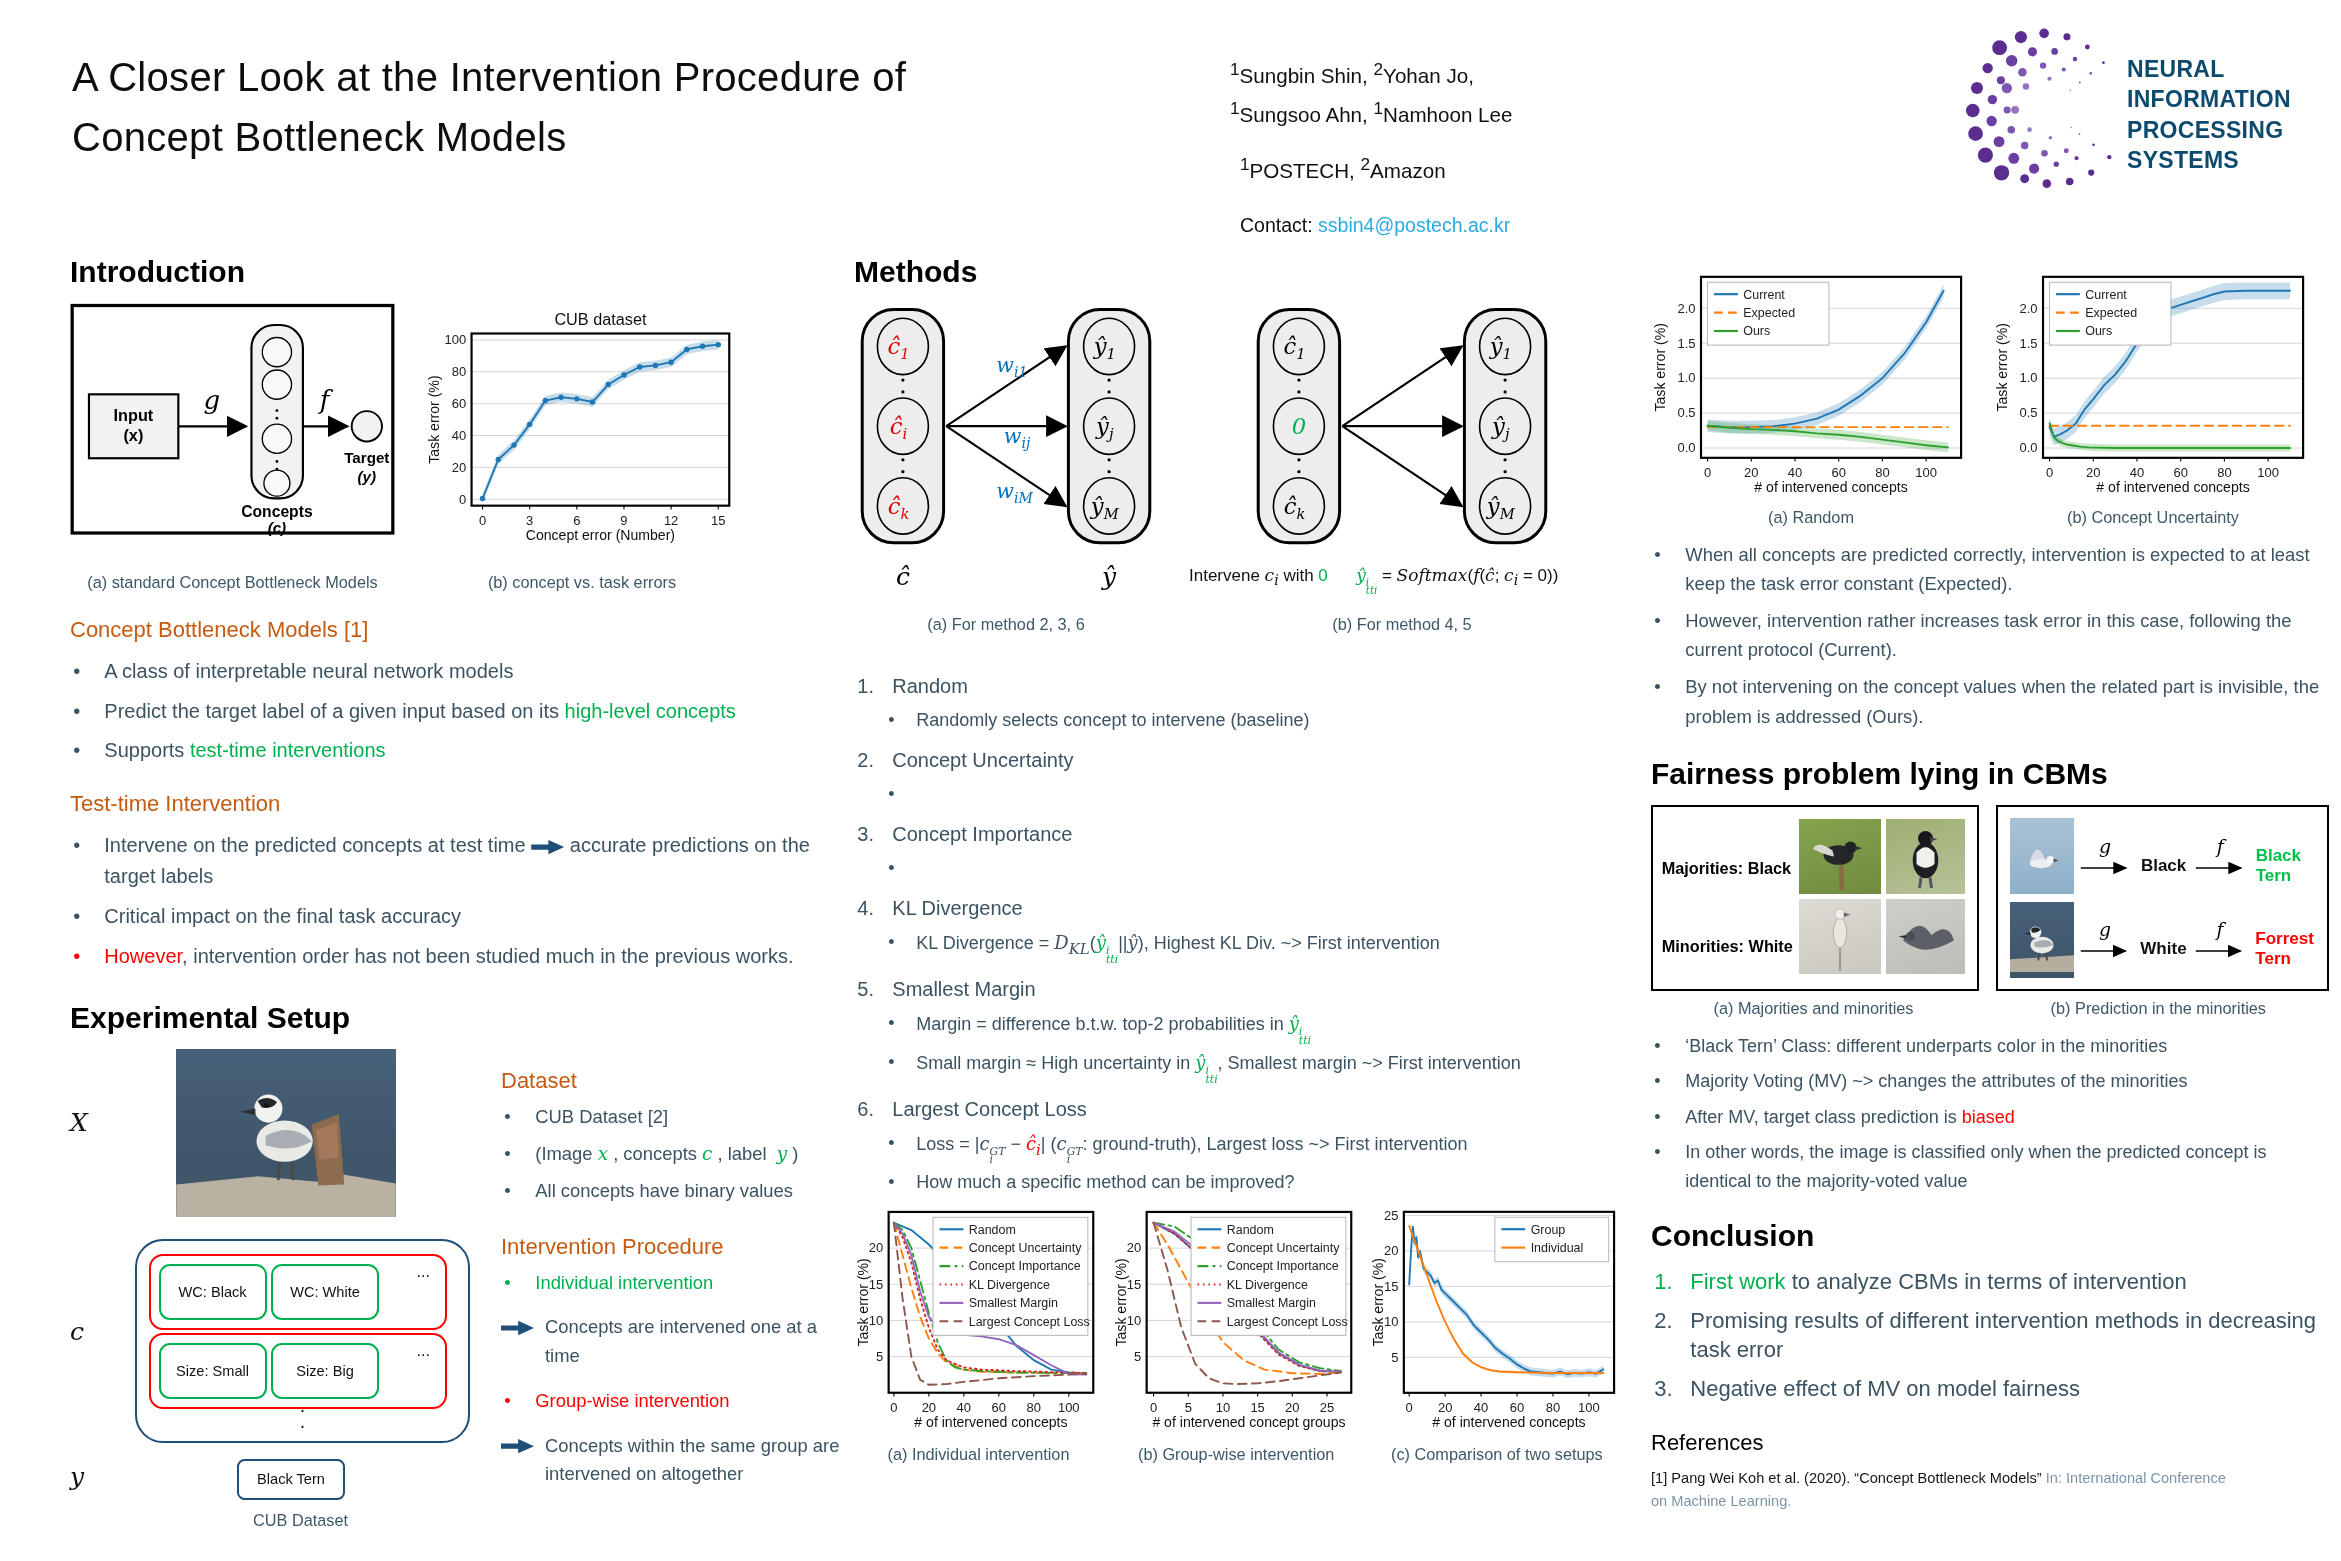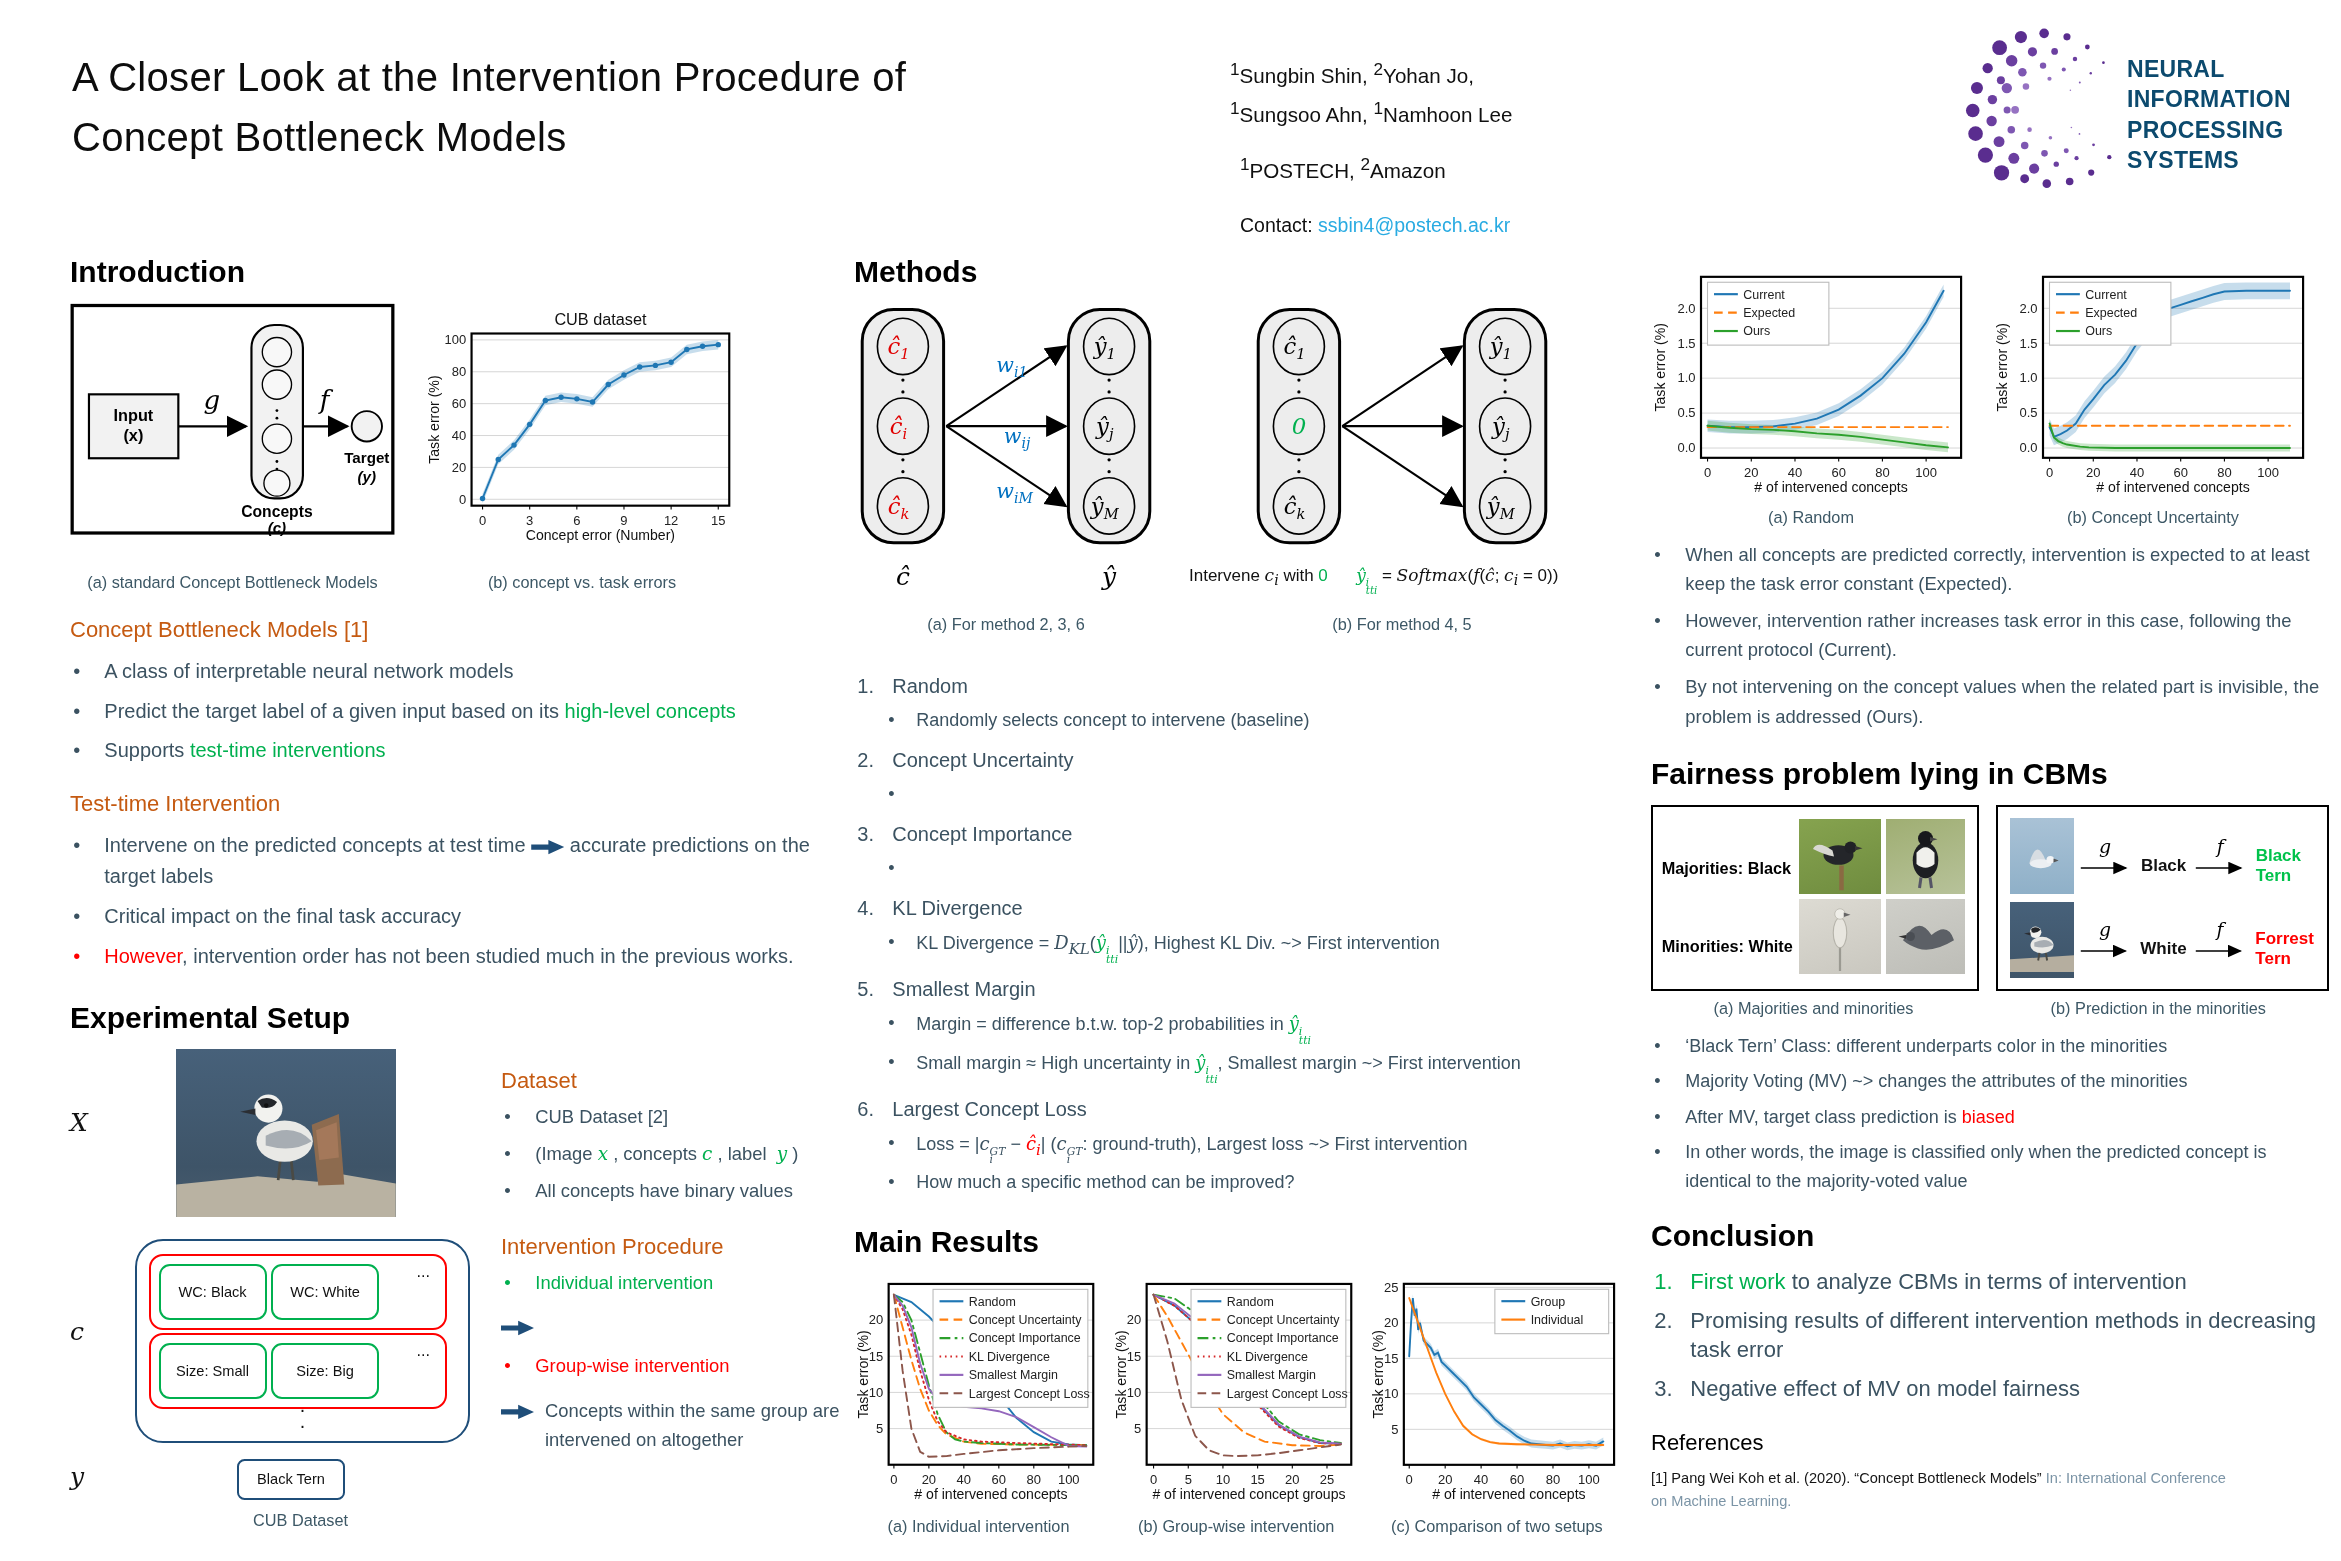--- a/index.html
+++ b/index.html
@@ -332,20 +332,21 @@
           </div>
         <div class="or" style="margin:28px 0 4.3px 0">Intervention Procedure</div>
         <div>
             <div class="b ">
               <span class="bm green">•</span>
               <span class="bt"><span class="green">Individual intervention</span></span>
             </div>
           </div>
         <div class="arrow-row">
           <span class="fatarrow"></span>
+          <span>Concepts are intervened one at a time</span>
         </div>
         <div>
             <div class="b ">
               <span class="bm red">•</span>
               <span class="bt"><span class="red">Group-wise intervention</span></span>
             </div>
           </div>
         <div class="arrow-row">
           <span class="fatarrow"></span>
           <span>Concepts within the same group are intervened on altogether</span>
@@ -500,21 +501,20 @@
                 <span>GT</span>
                 <span>i</span>
               </span></i>: ground-truth), Largest loss ~&gt; First intervention</span>
         </div>
         <div class="b msub">
           <span class="bm ">•</span>
           <span class="bt">How much a specific method can be improved?</span>
         </div>
       </div>
 
-    <h2 style="margin-top:28px">Main Results</h2>
     <div class="main-charts">
       <div class="chart"><svg width="249" height="233" viewBox="0 0 460 430" xmlns="http://www.w3.org/2000/svg" font-family="Liberation Sans,sans-serif">
             <rect x="64" y="20" width="378" height="334" fill="#ffffff"></rect>
             <line x1="64" x2="442" y1="287.2" y2="287.2" stroke="#cccccc" stroke-width="1.5"></line>
             <text x="54" y="295.2" text-anchor="end" font-size="24" fill="#222">5</text>
             <line x1="64" x2="442" y1="220.4" y2="220.4" stroke="#cccccc" stroke-width="1.5"></line>
             <text x="54" y="228.4" text-anchor="end" font-size="24" fill="#222">10</text>
             <line x1="64" x2="442" y1="153.6" y2="153.6" stroke="#cccccc" stroke-width="1.5"></line>
             <text x="54" y="161.6" text-anchor="end" font-size="24" fill="#222">15</text>
             <line x1="64" x2="442" y1="86.80000000000001" y2="86.80000000000001" stroke="#cccccc" stroke-width="1.5"></line>

